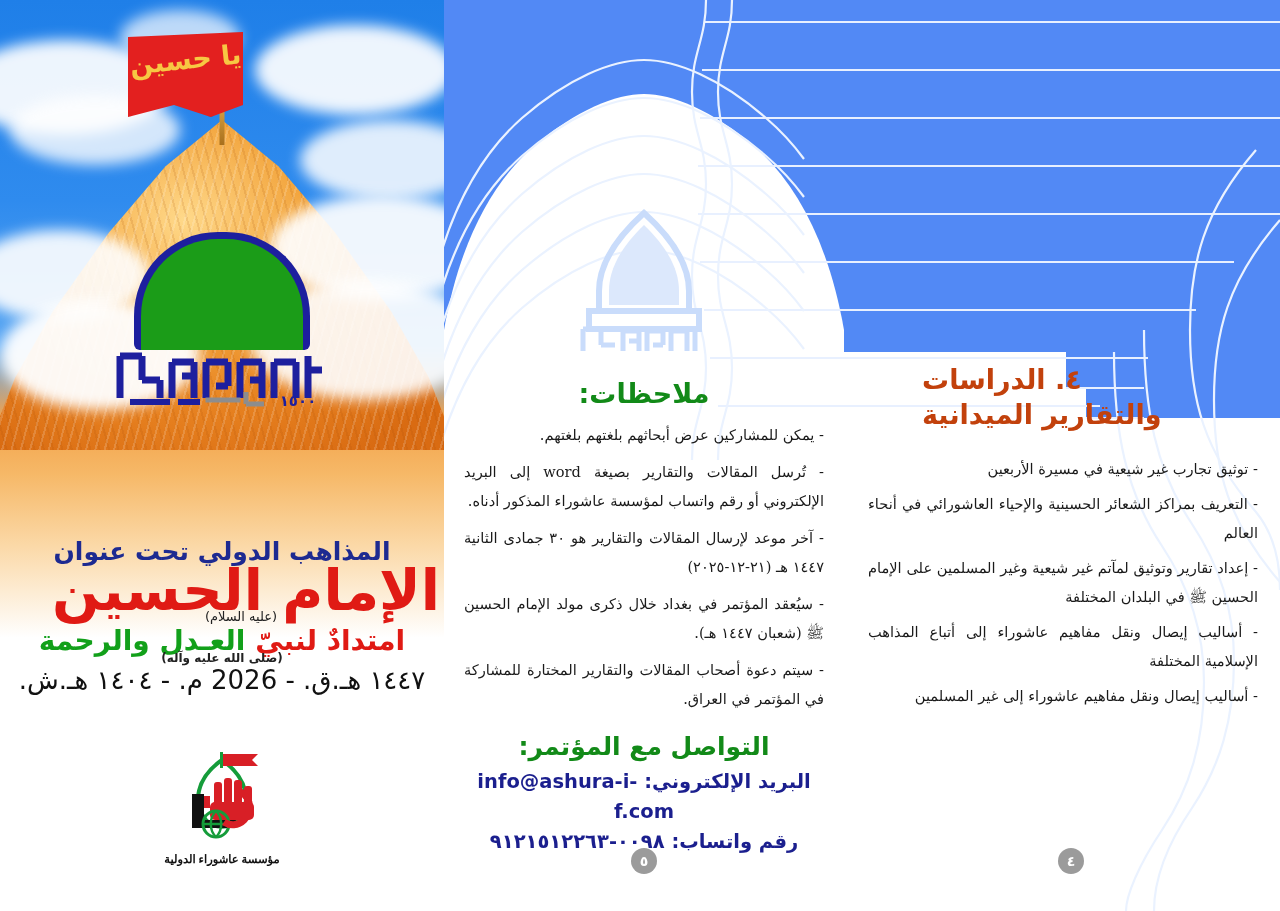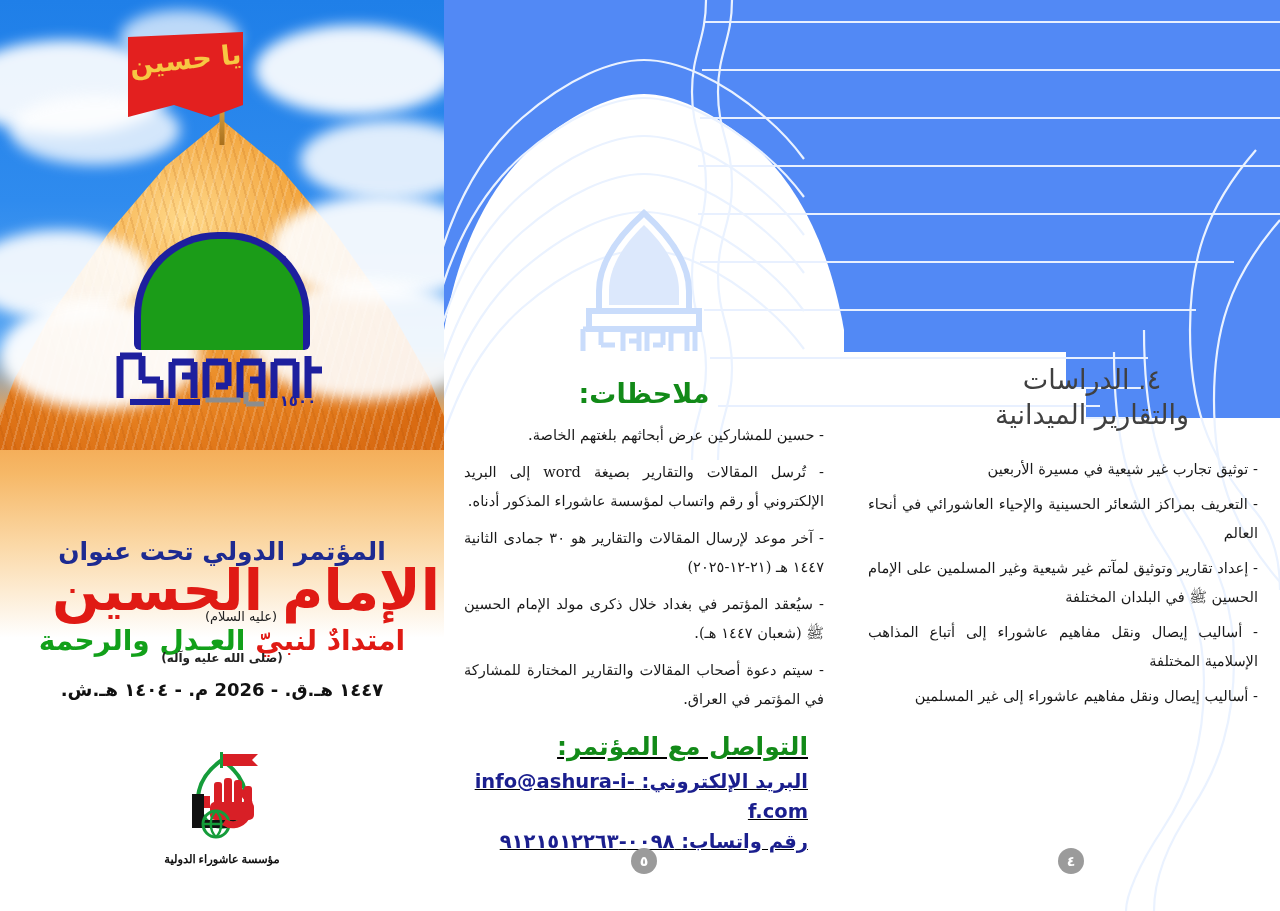--- a/index.html
+++ b/index.html
@@ -51,50 +51,50 @@
 
   
   .conf{position:absolute;left:0;top:537px;width:444px;text-align:center;}
   .conf-pre{color:#1d2a91;font-size:25px;font-weight:600;letter-spacing:0;}
   .conf-main{color:#e01a14;font-size:56px;font-weight:800;line-height:.98;margin-top:-2px;padding-left:48px;}
   .conf-sup1{color:#222;font-size:13px;font-weight:400;margin-top:-10px;padding-left:38px;}
   .conf-sub{font-size:28px;font-weight:700;margin-top:2px;line-height:1.05;}
   .conf-sub .g{color:#12a01a;}
   .conf-sub .r{color:#e01a14;}
   .conf-sup2{color:#222;font-size:12px;font-weight:600;margin-top:-4px;}
-  .conf-date{color:#111;font-size:18px;font-weight:700;margin-top:14px;}
+  .conf-date{color:#111;font-size:26px;font-weight:400;}
 
   
   .foundation{position:absolute;left:0;top:750px;width:444px;text-align:center;font-family:Liberation Serif, serif;}
   .f-name{color:#111;font-size:11.5px;font-weight:700;margin-top:2px;}
 
   
   .blue-area{position:absolute;left:444px;top:0;width:836px;height:911px;background:#ffffff;overflow:hidden;}
   .blue-svg{position:absolute;left:0;top:0;width:836px;height:911px;}
 
   
   .mid{position:absolute;left:444px;top:0;width:400px;height:832px;}
   .mid-logo{position:absolute;left:50%;top:205px;transform:translateX(-50%);width:170px;text-align:center;}
   .mid-content{position:absolute;left:20px;top:378px;width:360px;text-align:center;}
   .notes-h{color:#128a18;font-size:27px;font-weight:800;margin-bottom:12px;}
   .notes-list{text-align:justify;text-align-last:right;direction:rtl;color:#1a1a1a;
               font-size:14.6px;line-height:1.95;font-family:"DejaVu Serif","Liberation Serif",serif;}
   .notes-list p{margin:0 0 9px 0;}
-  .contact{position:absolute;left:4px;top:732px;width:360px;text-align:right;text-decoration:underline;}
+  .contact{position:absolute;left:20px;top:732px;width:360px;text-align:center;}
   .contact-h{color:#128a18;font-size:25px;font-weight:800;margin-bottom:6px;}
   .contact-row{color:#1b1f8e;font-size:19.5px;font-weight:700;line-height:1.55;}
   .contact-row .val{direction:ltr;unicode-bidi:embed;}
   .pg{position:absolute;left:50%;transform:translateX(-50%);width:26px;height:26px;border-radius:50%;
       background:#9b9b9b;color:#fff;font-size:14px;font-weight:700;line-height:26px;text-align:center;}
   .pg-mid{top:848px;}
 
   
   .right{position:absolute;left:844px;top:0;width:436px;height:911px;}
-  .right-title{position:absolute;right:18px;top:362px;width:340px;text-align:center;
-        color:#404040;font-size:27px;font-weight:400;line-height:1.3;}
+  .right-title{position:absolute;right:18px;top:362px;width:340px;text-align:left;
+        color:#c2410c;font-size:27px;font-weight:700;line-height:1.3;}
   .right-list{position:absolute;right:22px;top:455px;width:390px;direction:rtl;
         text-align:justify;text-align-last:right;color:#1a1a1a;font-size:14.6px;line-height:1.95;
         font-family:"DejaVu Serif","Liberation Serif",serif;}
   .right-list p{margin:0 0 7px 0;}
   .pg-right{top:848px;left:auto;right:196px;transform:none;}
 </style>
 </head>
 <body>
 
 <div class="page">
@@ -141,21 +141,21 @@
           <g fill="#8d8d8d" stroke="#8d8d8d" stroke-width="5">
             <path d="M96 50 H126" stroke-linecap="square"></path>
             <path d="M134 42 V54 M134 54 H152"></path>
           </g>
           <text x="186" y="56" font-size="15" font-weight="700" fill="#1d1f9e" text-anchor="middle">١٥٠٠</text>
         </svg>
       </div>
     </div>
 
     <div class="conf">
-      <div class="conf-pre">المؤتمر الدولي تحت عنوان</div>
+      <div class="conf-pre">المذاهب الدولي تحت عنوان</div>
       <div class="conf-main">الإمام الحسين</div>
       <div class="conf-sup1">(عليه السلام)</div>
       <div class="conf-sub">
         <span class="r">امتدادٌ لنبيّ</span>
         <span class="g">العـدل والرحمة</span>
       </div>
       <div class="conf-sup2">(صلى الله عليه وآله)</div>
       <div class="conf-date">١٤٤٧ هـ.ق. - 2026 م. - ١٤٠٤ هـ.ش.</div>
     </div>
 
@@ -280,21 +280,21 @@
           <path d="M88 146 V126 M88 126 H104 M104 126 V140 M94 140 H104"></path>
           <path d="M112 146 V126 M112 126 H128 M128 126 V146"></path>
           <path d="M136 124 V146"></path>
         </g>
       </svg>
     </div>
 
     <div class="mid-content">
       <div class="notes-h">ملاحظات:</div>
       <div class="notes-list">
-        <p>- حسين للمشاركين عرض أبحاثهم بلغتهم الخاصة.</p>
+        <p>- يمكن للمشاركين عرض أبحاثهم بلغتهم بلغتهم.</p>
         <p>- تُرسل المقالات والتقارير بصيغة word إلى البريد الإلكتروني أو رقم واتساب لمؤسسة عاشوراء المذكور أدناه.</p>
         <p>- آخر موعد لإرسال المقالات والتقارير هو ٣٠ جمادى الثانية ١٤٤٧ هـ (٢١-١٢-٢٠٢٥)</p>
         <p>- سيُعقد المؤتمر في بغداد خلال ذكرى مولد الإمام الحسين ﷺ (شعبان ١٤٤٧ هـ).</p>
         <p>- سيتم دعوة أصحاب المقالات والتقارير المختارة للمشاركة في المؤتمر في العراق.</p>
       </div>
     </div>
 
     <div class="contact">
       <div class="contact-h">التواصل مع المؤتمر:</div>
       <div class="contact-row">

